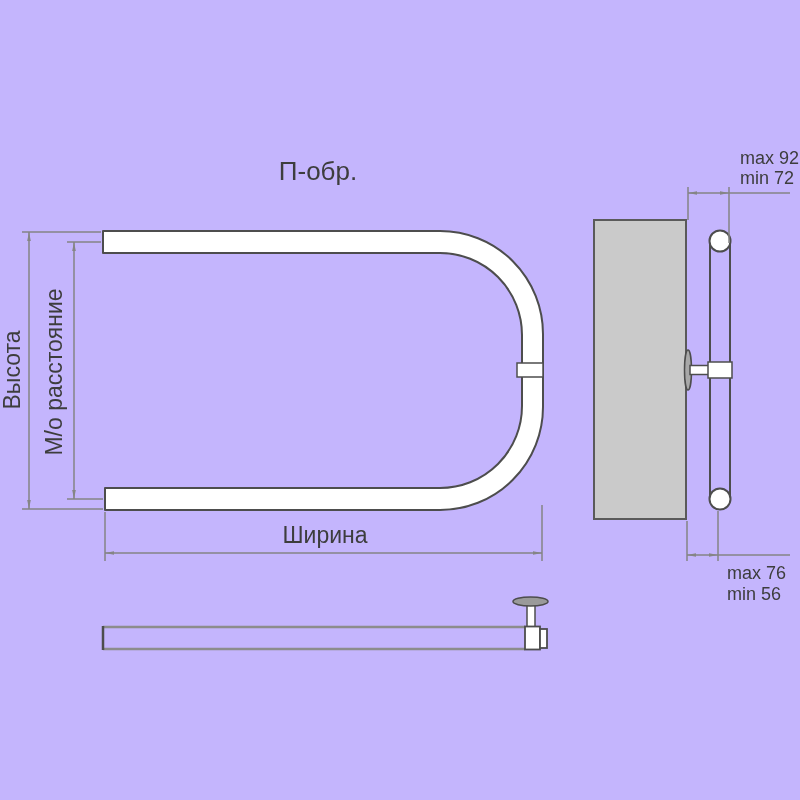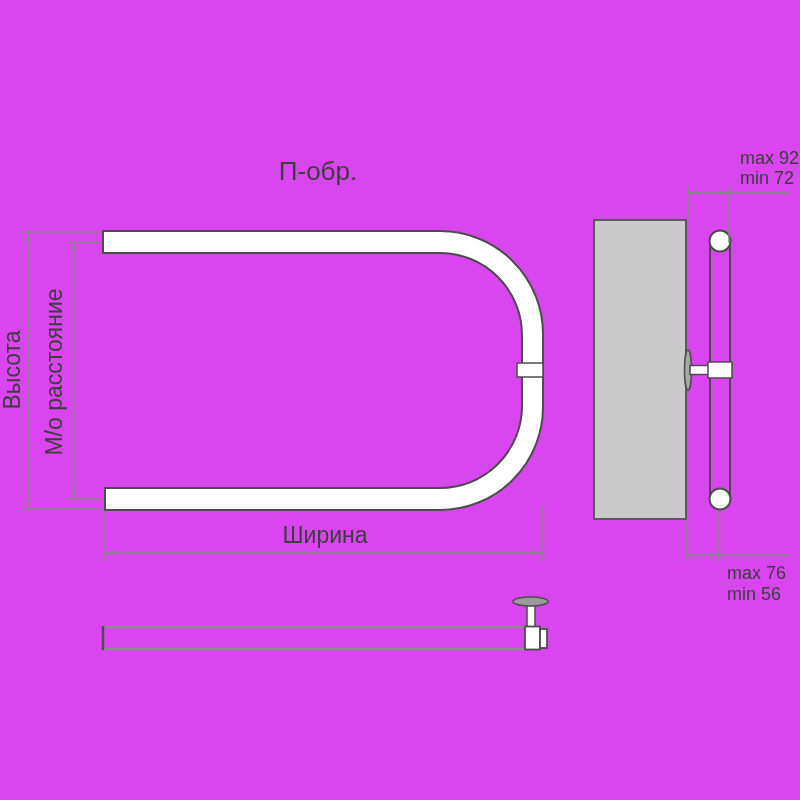--- a/index.html
+++ b/index.html
@@ -5,21 +5,21 @@
   html, body {
     margin: 0;
     padding: 0;
     background: #ffffff;
     font-family: "Liberation Sans", sans-serif;
   }
   .canvas {
     position: relative;
     width: 800px;
     height: 800px;
-    background: #d946ef;
+    background: #c4b5fd;
     overflow: hidden;
   }
   svg text {
     fill: #3d3d3d;
     font-family: "Liberation Sans", sans-serif;
   }
   .title-text   { font-size: 26px; }
   .dim-label    { font-size: 23px; }
   .dim-note     { font-size: 18px; }
 </style>

